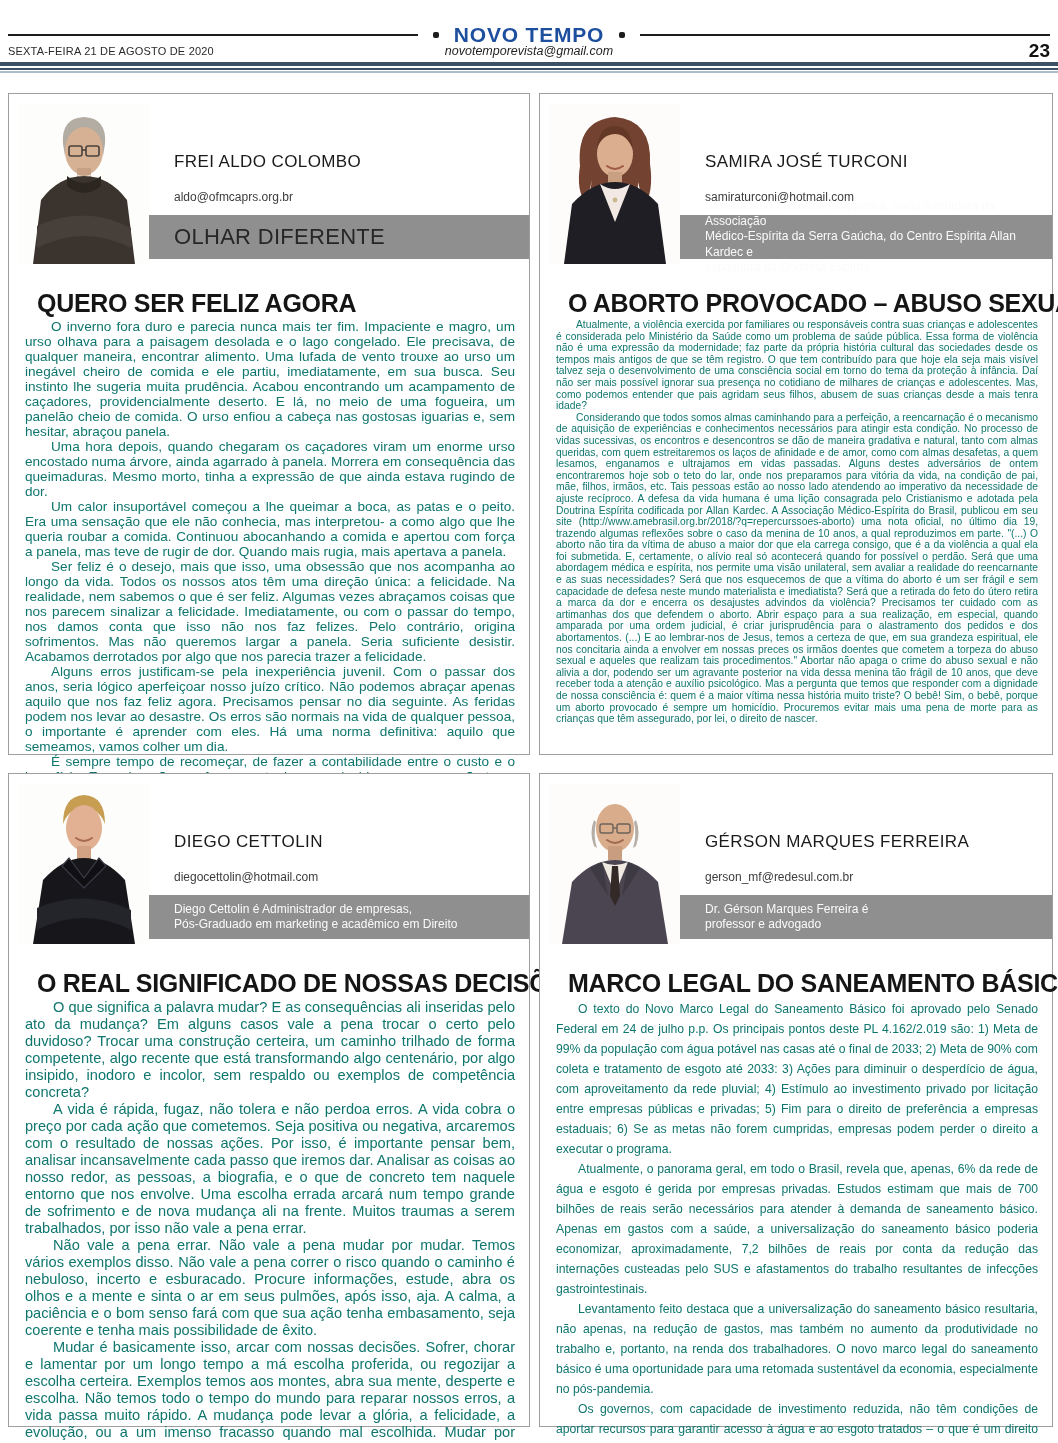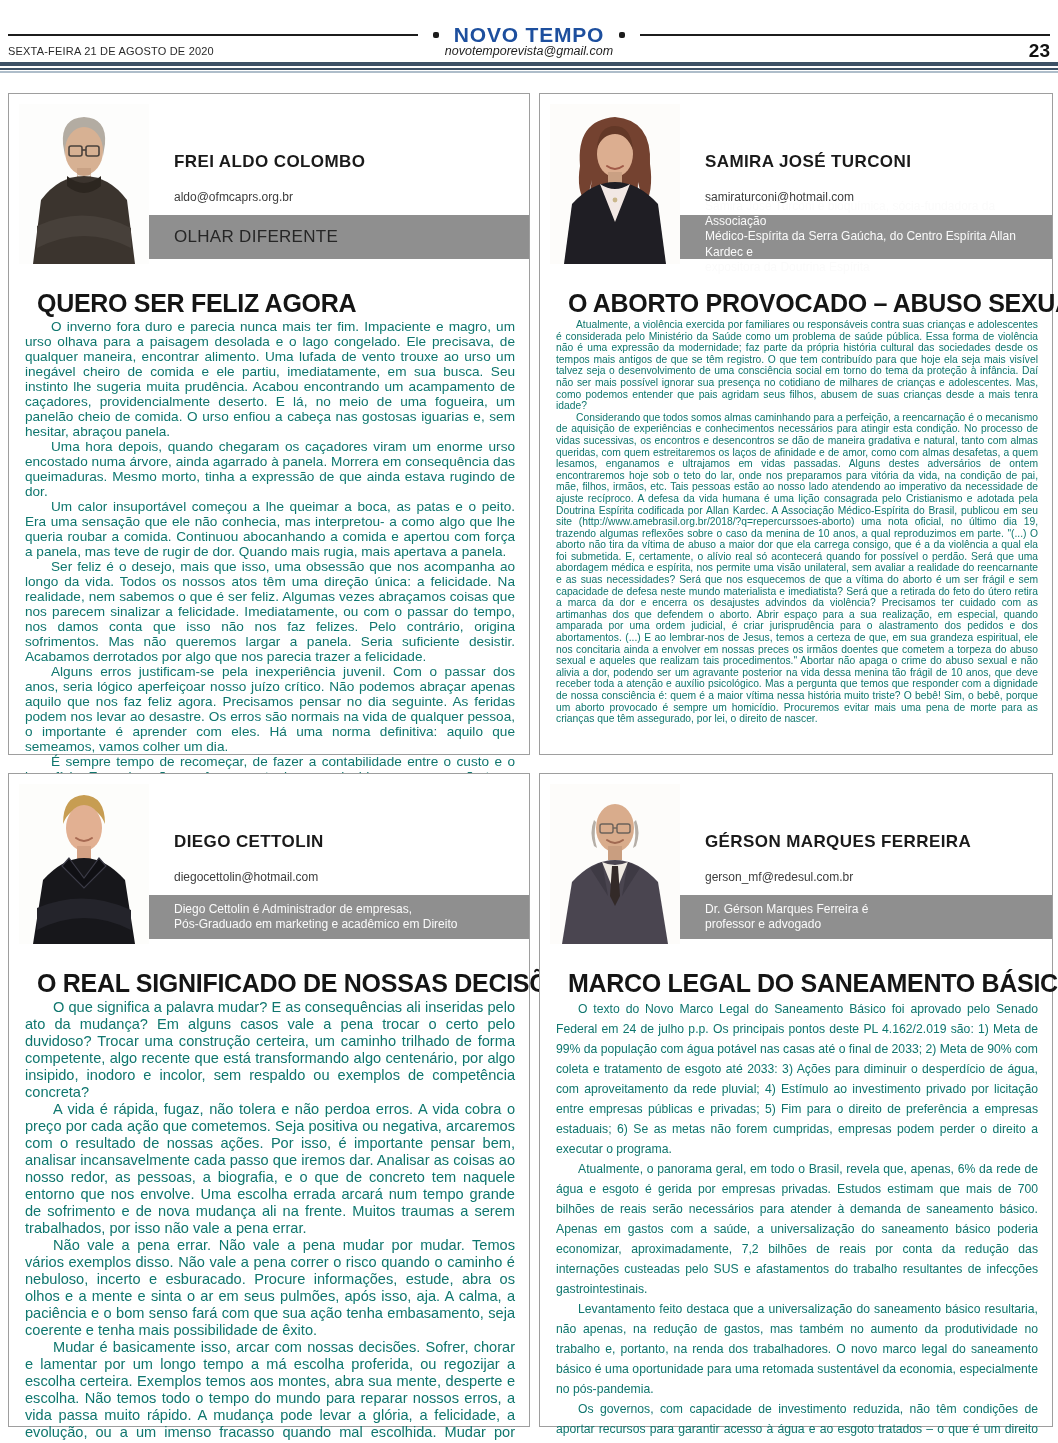--- a/index.html
+++ b/index.html
@@ -21,27 +21,27 @@
     background:linear-gradient(to bottom,#3d5166 0 4px,#ffffff 4px 6px,#3d5166 6px 8px,#ffffff 8px 9px,#aebdca 9px 11px);}
   
   .article{position:absolute;border:1px solid #9e9e9e;background:#fff;}
   #a1{left:8px;top:93px;width:520px;height:660px;}
   #a2{left:539px;top:93px;width:512px;height:660px;}
   #a3{left:8px;top:773px;width:520px;height:652px;}
   #a4{left:539px;top:773px;width:512px;height:652px;}
   .art-header{position:relative;height:180px;}
   .photo{position:absolute;left:10px;top:10px;width:130px;height:160px;z-index:2;}
   .photo svg{display:block;width:100%;height:100%;}
-  .author-name{position:absolute;left:165px;top:58px;margin:0;font-size:17px;font-weight:bold;
+  .author-name{position:absolute;left:165px;top:58px;margin:0;font-size:17px;font-weight:normal;
     letter-spacing:0.4px;color:#1a1a1a;white-space:nowrap;}
   .author-email{position:absolute;left:165px;top:96px;font-size:12px;color:#3c3c3c;}
   .banner{position:absolute;left:14px;right:0;top:121px;height:44px;background:#8f8f8f;
     display:flex;align-items:center;z-index:1;}
   .banner-text{margin-left:151px;font-size:12px;line-height:1.28;color:#fbfbfb;white-space:pre-line;}
-  .banner-text.dark{color:#262626;font-size:17px;letter-spacing:0.3px;text-align:right;}
+  .banner-text.dark{color:#262626;font-size:22px;letter-spacing:0.3px;text-align:right;}
   .art-title{position:absolute;left:16px;top:183px;margin:12px;font-size:25px;font-weight:bold;
     letter-spacing:-0.3px;color:#151515;white-space:nowrap;}
   .art-body{position:absolute;left:16px;right:14px;top:225px;text-align:justify;color:#0f766e;}
   .art-body p{margin:0;}
   .body-a1{font-size:13.6px;line-height:15px;}
   .body-a1 p{text-indent:26px;}
   .body-a2{font-size:10.3px;line-height:11.6px;}
   .body-a2 p{text-indent:20px;}
   .body-a3{font-size:14.6px;line-height:17px;}
   .body-a3 p{text-indent:28px;}

